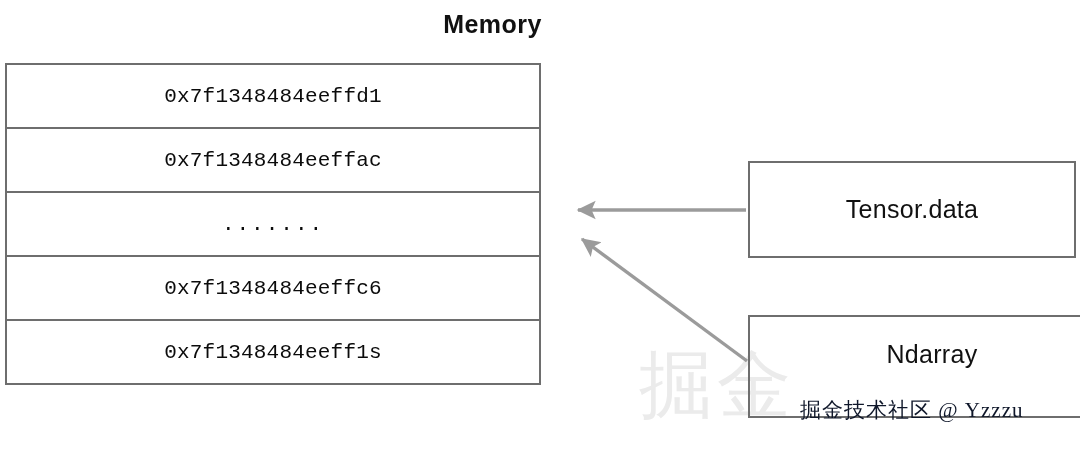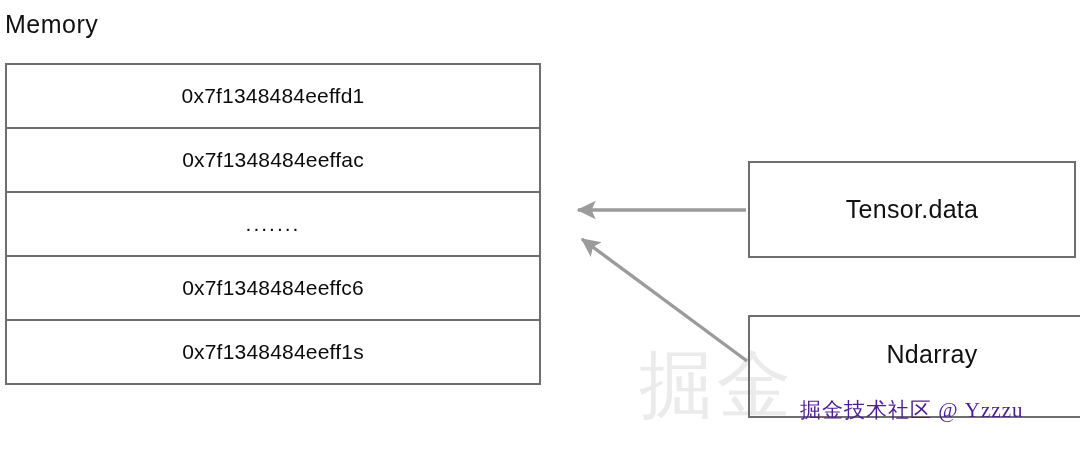--- a/index.html
+++ b/index.html
@@ -35,23 +35,23 @@
     line-height: 110px;
     margin-left: 11px;
   }
 
   
   .memory-title {
     position: absolute;
     left: 5px;
     top: 10px;
     width: 537px;
-    text-align: left;
+    text-align: right;
     font-size: 25px;
-    font-weight: 400;
+    font-weight: 700;
     letter-spacing: 0.5px;
     color: #111111;
   }
 
   
   .memory-table {
     position: absolute;
     left: 5px;
     top: 63px;
     width: 536px;
@@ -65,21 +65,21 @@
     border-bottom: 2px solid #6e6e6e;
     display: flex;
     align-items: center;
     justify-content: center;
     box-sizing: border-box;
   }
   .mem-row .cell-text {
     font-size: 21px;
     color: #0b0b0b;
     letter-spacing: 0.2px;
-    font-family: Liberation Sans, sans-serif;
+    font-family: Liberation Mono, monospace;
   }
   .mem-row.ellipsis .cell-text {
     font-size: 21px;
     letter-spacing: 2px;
   }
 
   
   .node-box {
     position: absolute;
     border: 2px solid #6e6e6e;
@@ -122,21 +122,21 @@
     pointer-events: none;
   }
 
   
   .fg-watermark {
     position: absolute;
     left: 800px;
     top: 396px;
     font-size: 21px;
     font-family: "Liberation Serif", "DejaVu Serif", serif;
-    color: #4c1d95;
+    color: #0f172a;
     white-space: nowrap;
     letter-spacing: 1px;
     pointer-events: none;
     user-select: none;
   }
 </style>
 </head>
 <body>
 
 <div id="canvas">

